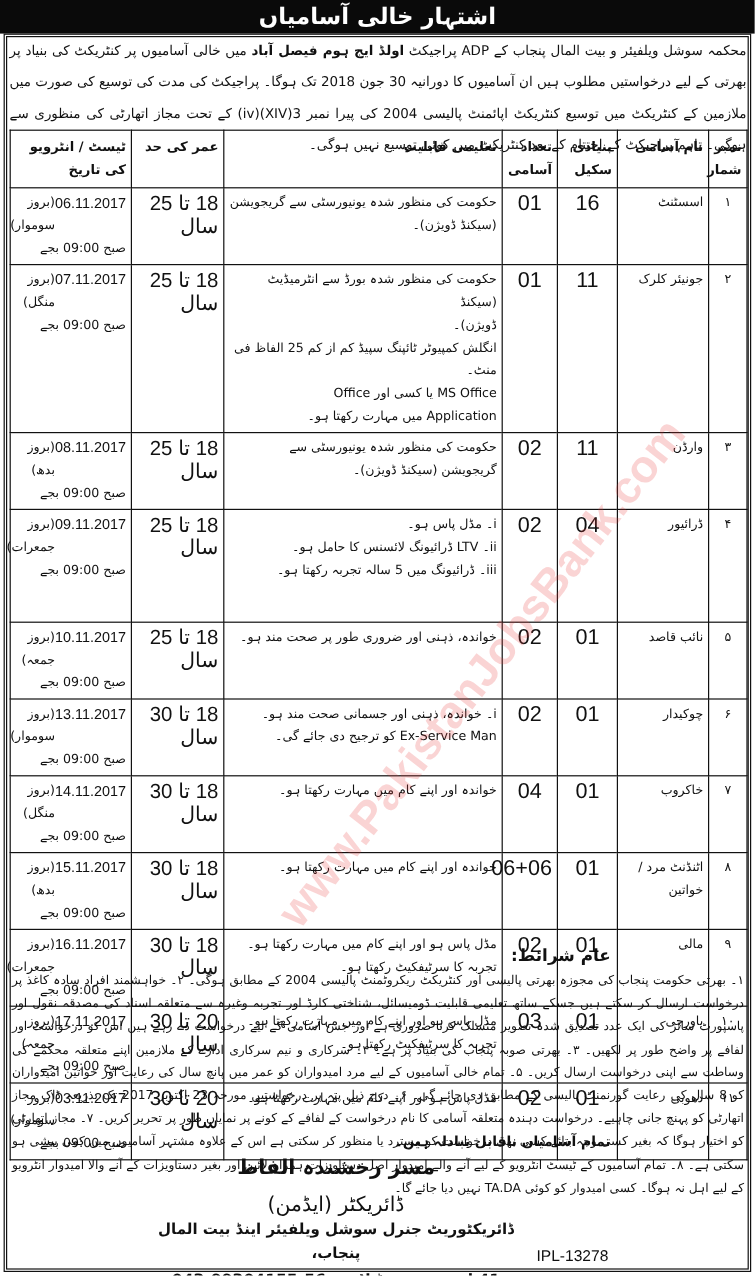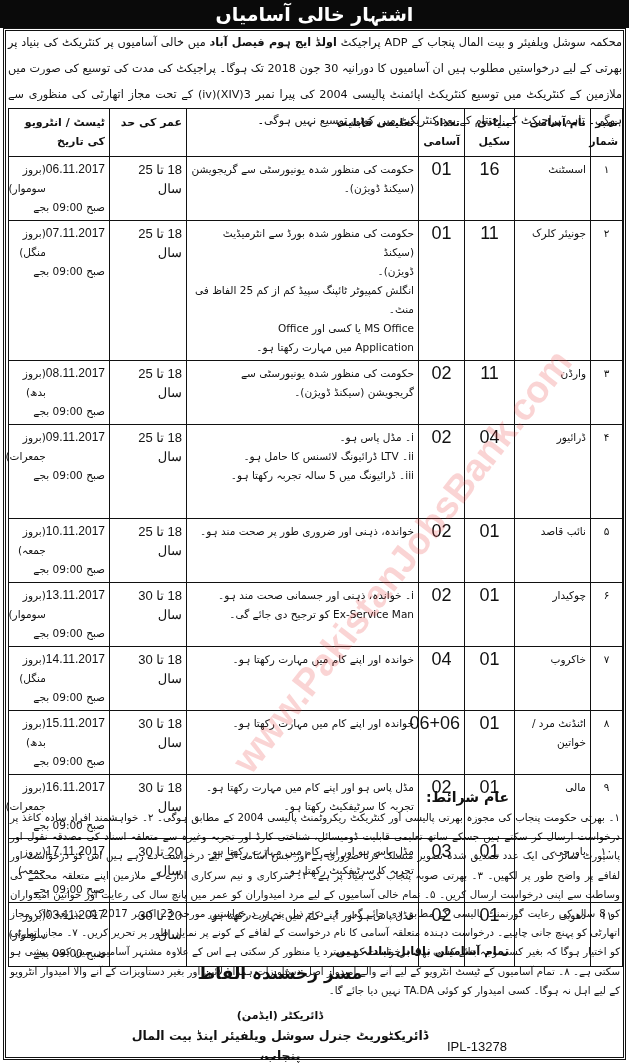--- a/index.html
+++ b/index.html
@@ -8,32 +8,32 @@
   .page { position: absolute; left: 0; top: 0; width: 521px; height: 1063px; }
   .outer-border { position: absolute; left: 3px; top: 28px; width: 623px; height: 1032px; border: 3px double #111; pointer-events:none; }
   .title-bar { position: absolute; left: 0; top: 0; width: 629px; height: 28px; background: #0a0a0a; color: #fff; text-align: center; direction: rtl; font-weight: bold; font-size: 19px; line-height: 28px; }
   .intro { position: absolute; left: 8px; top: 30px; width: 614px; direction: rtl; font-size: 11.2px; line-height: 26px; text-align: justify; text-align-last: right; }
   .intro .bold { font-weight: bold; }
   table.jobs { position: absolute; left: 8px; top: 108px; width: 614px; border-collapse: collapse; direction: rtl; table-layout: fixed; }
   table.jobs th, table.jobs td { border: 1.3px solid #111; vertical-align: top; font-size: 10.5px; line-height: 19px; padding: 3px 4px; }
   table.jobs th { font-weight: bold; font-size: 11px; text-align: right; height: 48px; padding-top: 4px; margin-left: 13px; }
   table.jobs td.num { text-align: center; }
   table.jobs td.center { text-align: center; font-family: "Liberation Sans", sans-serif; font-size: 18px; }
-  table.jobs td.age { text-align: right; font-family: "Liberation Sans", sans-serif; font-size: 13px; }
+  table.jobs td.age { text-align: right; font-family: "Liberation Sans", sans-serif; font-size: 17px; }
   table.jobs td.date { text-align: right; }
   .date-line { display: flex; justify-content: space-between; direction: rtl; }
   .date-val { font-family: "Liberation Sans", sans-serif; font-size: 12px; text-align: center; }
   .time-line { text-align: right; font-size: 10.5px; }
   .qual-line { display: block; }
   .gen-title { position: absolute; right: 12px; top: 789px; font-weight: bold; font-size: 14px; direction: rtl; }
   .gen-body { position: absolute; left: 10px; top: 808px; width: 610px; direction: rtl; font-size: 10.2px; line-height: 19.2px; text-align: justify; text-align-last: right; }
   .non-transfer { position: absolute; right: 12px; top: 944px; font-weight: bold; font-size: 11.5px; direction: rtl; }
   .signature { position: absolute; left: 120px; top: 960px; width: 320px; text-align: center; direction: rtl; }
   .sig-name { font-weight: bold; font-size: 17px; line-height: 26px; }
-  .sig-desig { font-weight: bold; font-size: 11px; line-height: 20px; margin-top: 20px; }
+  .sig-desig { font-weight: normal; font-size: 17px; line-height: 20px; margin-top: 8px; }
   .sig-org { font-weight: bold; font-size: 12.5px; line-height: 20px; }
   .sig-addr { font-weight: bold; font-size: 13px; line-height: 24px; margin-top: 2px; }
   .ipl { position: absolute; right: 14px; top: 1039px; font-family: "Liberation Sans", sans-serif; font-size: 13px; }
   .watermark { position: absolute; left: 140px; top: 540px; font-family: "Liberation Sans", sans-serif; font-size: 38px; font-weight: bold; color: rgba(230, 60, 60, 0.22); transform: rotate(-52deg); transform-origin: center; white-space: nowrap; pointer-events: none; }
 </style>
 </head>
 <body>
 
 <div class="page">
 

